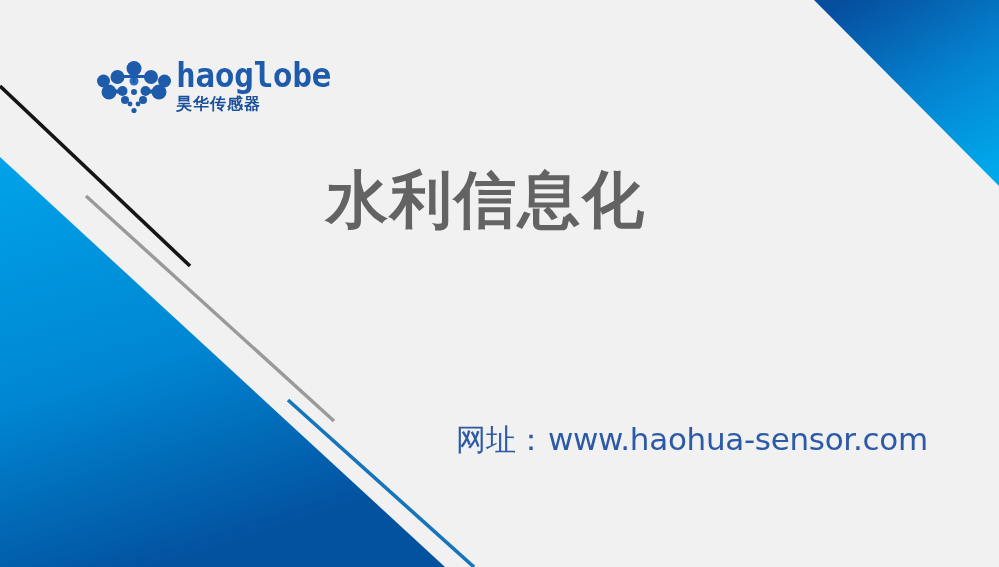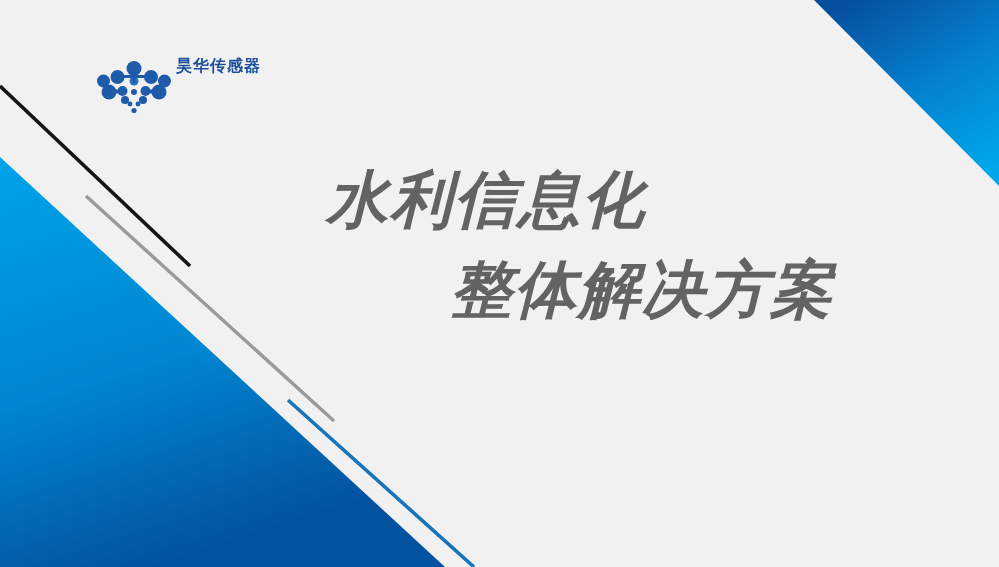--- a/index.html
+++ b/index.html
@@ -64,21 +64,20 @@
     width: 148px;
     white-space: nowrap;
   }
 
   
   .title-wrap {
     position: absolute;
     left: 320px;
     top: 163px;
     width: 600px;
-    font-style: italic;
   }
   .title-line {
     font-family: "DejaVu Sans", "Liberation Sans", sans-serif;
     font-size: 62px;
     font-weight: 700;
     color: #636363;
     letter-spacing: 2px;
     line-height: 74px;
     white-space: nowrap;
   }
@@ -161,23 +160,26 @@
         <circle cx="38" cy="49.5" r="2.6"></circle>
         <rect x="11" y="28.5" width="17" height="4" rx="2"></rect>
         <rect x="48" y="28.5" width="17" height="4" rx="2"></rect>
         <rect x="36.7" y="10" width="2.6" height="12"></rect>
         <rect x="20" y="14" width="18" height="3" rx="1.5"></rect>
         <rect x="38" y="14" width="18" height="3" rx="1.5"></rect>
       </g>
     </svg>
 
     <div class="logo-text-wrap">
+      <div class="logo-wordmark">haoglobe</div>
       <div class="logo-sub">昊华传感器</div>
     </div>
   </div>
 
   <div class="title-wrap">
     <div class="title-line title-line-1">水利信息化</div>
-    <div class="title-line title-line-2">整体解决方案</div>
   </div>
 
+  <div class="url-wrap">
+    <span class="url-label">网址：</span><span class="url-value">www.haohua-sensor.com</span>
+  </div>
 
 </div>
 
 </body></html>

